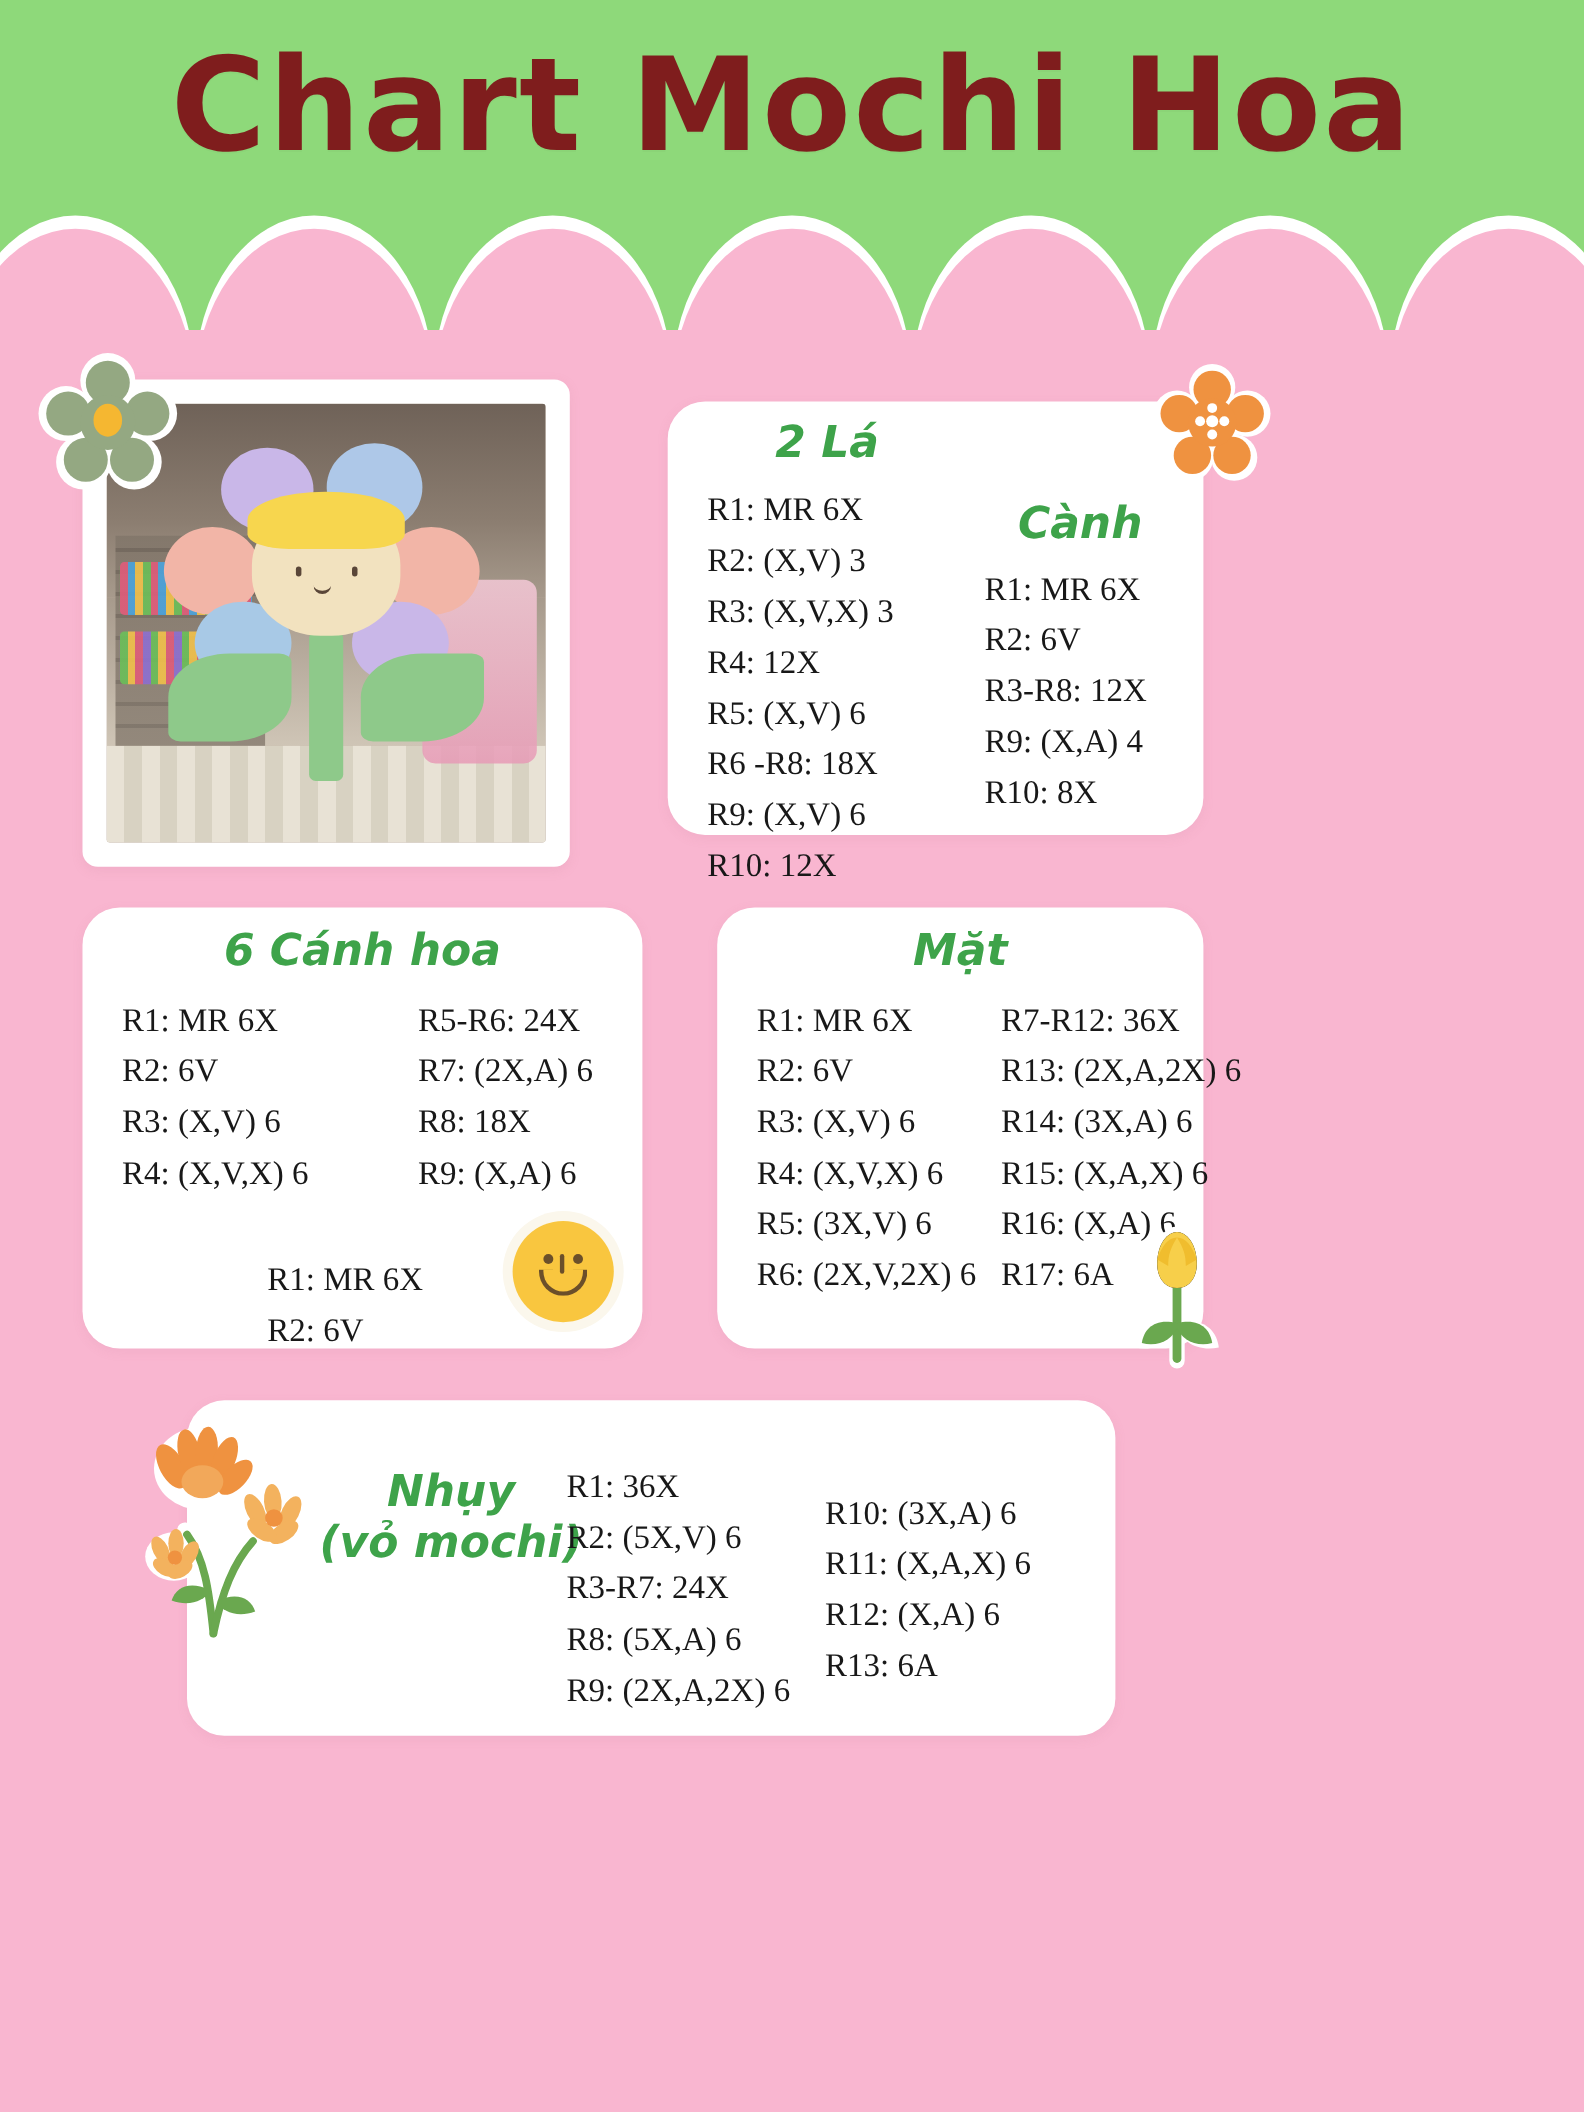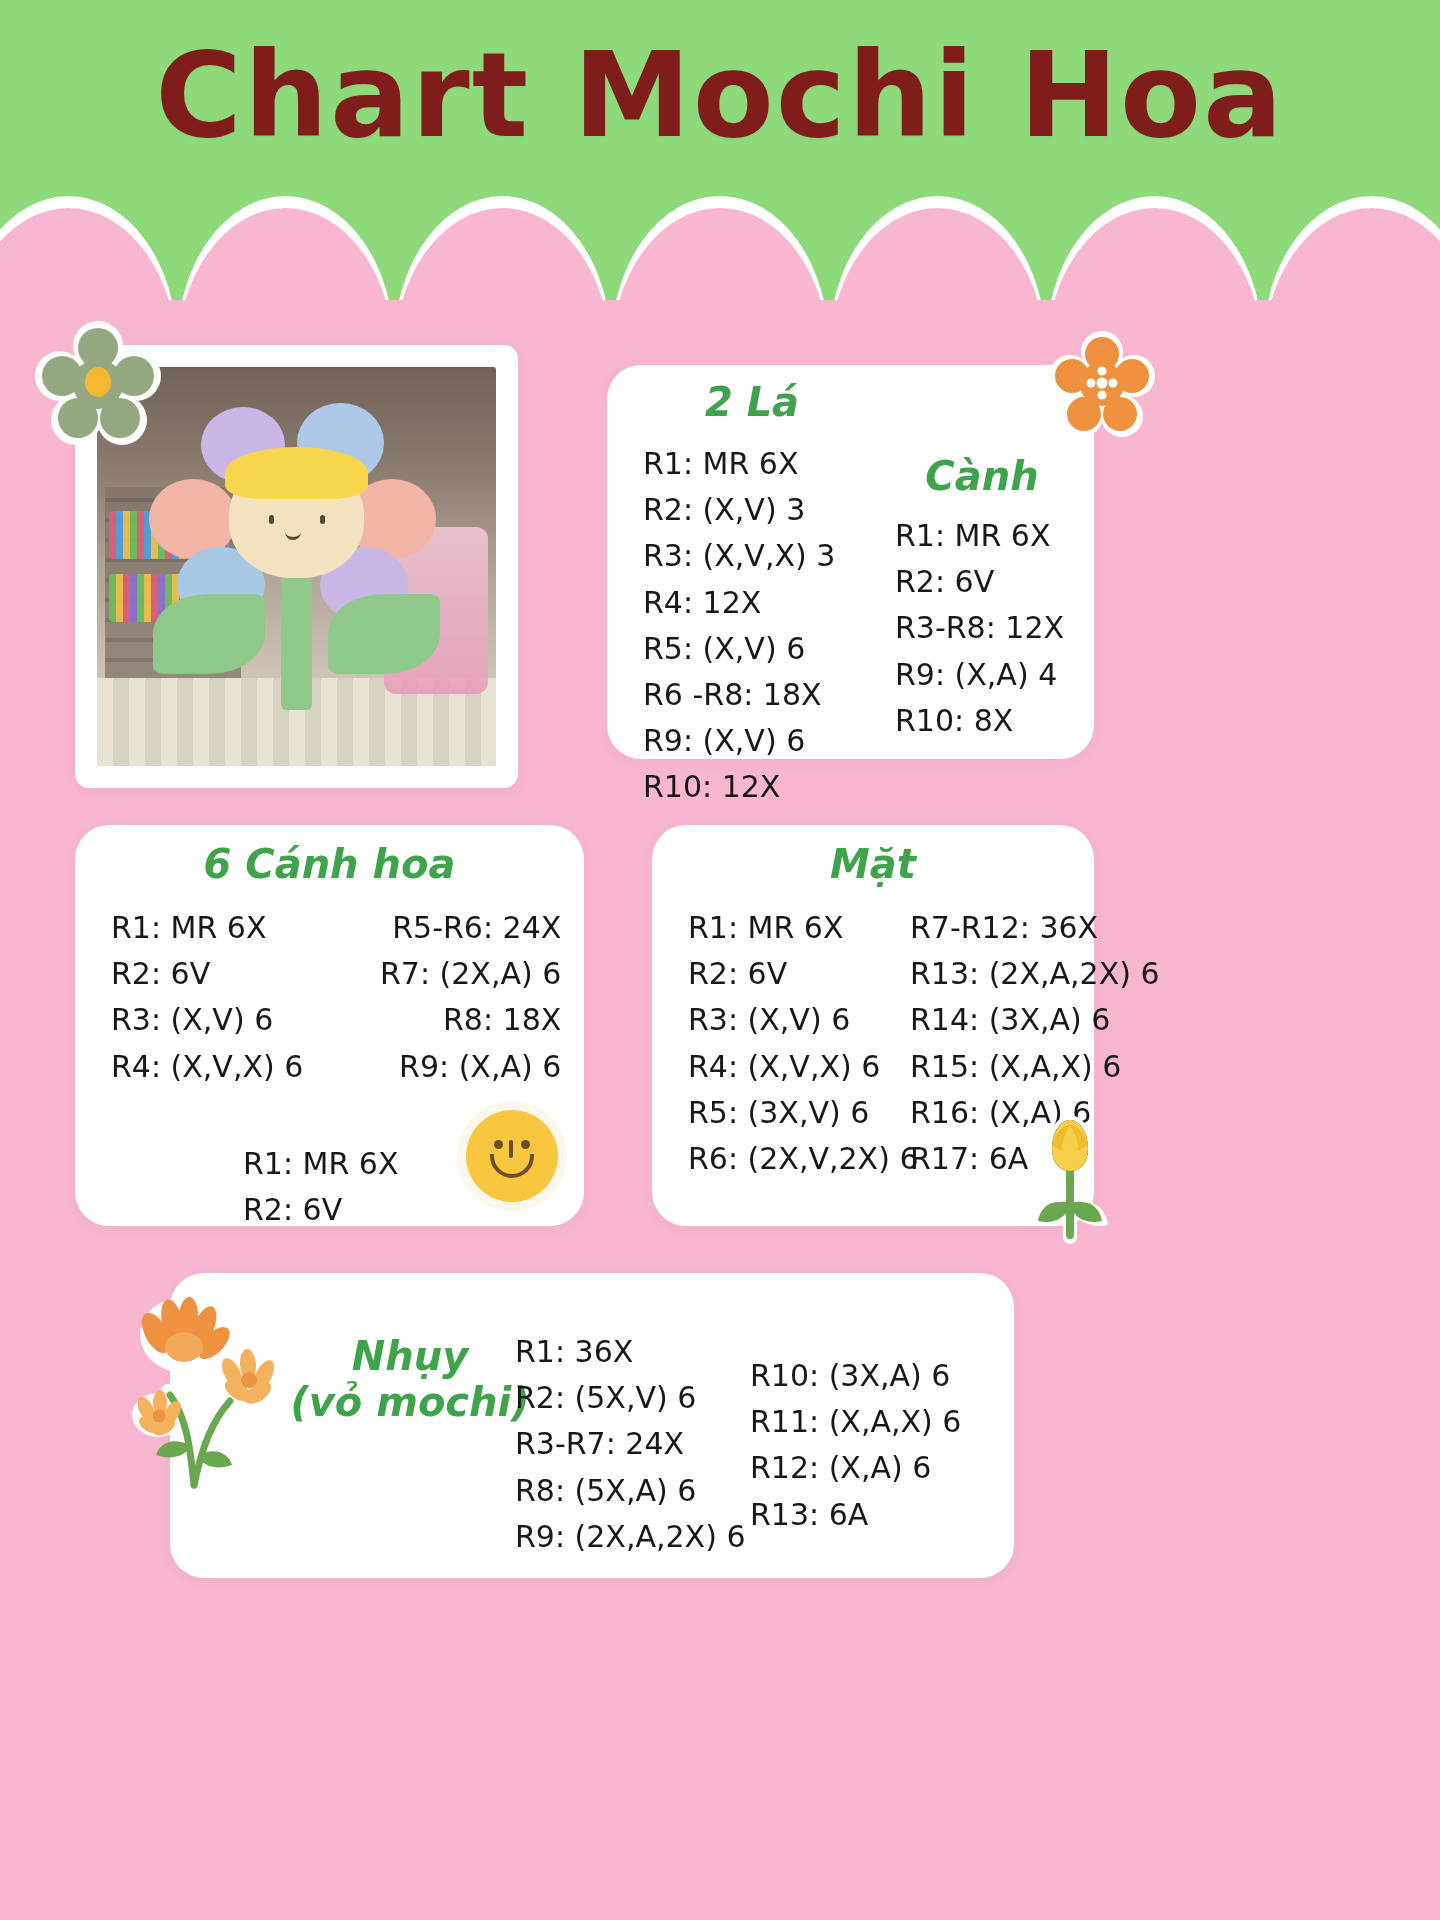--- a/index.html
+++ b/index.html
@@ -122,34 +122,34 @@
 
   .card-title {
     color: #3ea34a;
     font-size: 40px;
     font-weight: bold;
     font-style: italic;
     text-align: center;
     white-space: pre-line;
   }
   .rows { font-size: 30px; color: #181818; line-height: 1.54; }
-  .rows div { white-space: nowrap; }
+  .rows div { white-space: nowrap; font-family: Liberation Serif, serif; }
 
   
   #card-la { left: 607px; top: 365px; width: 487px; height: 394px; }
   #la-title { position:absolute; left: 0; top: 14px; width: 290px; }
   #la-rows  { position:absolute; left: 36px; top: 76px; }
   #canh-title { position:absolute; left: 275px; top: 88px; width: 200px; }
   #canh-rows  { position:absolute; left: 288px; top: 148px; }
 
   
   #card-canhhoa { left: 75px; top: 825px; width: 509px; height: 401px; }
   #ch-title { position:absolute; left:0; top:16px; width:509px; }
   #ch-col1 { position:absolute; left: 36px; top: 80px; }
-  #ch-col2 { position:absolute; left: 305px; top: 80px; text-align: right; }
+  #ch-col2 { position:absolute; left: 305px; top: 80px; }
   #toc-title { position:absolute; left: 100px; top: 258px; width: 290px; }
   #toc-rows  { position:absolute; left: 168px; top: 316px; }
   #smiley {
     position:absolute; right: 26px; bottom: 24px;
     width: 92px; height: 92px; border-radius: 50%;
     background: #f9c63f;
     box-shadow: 0 0 0 9px #fbf7ec;
   }
   #smiley .e { position:absolute; width:9px; height:9px; border-radius:50%; background:#6b4f2a; top:30px; }
   #smiley .e.l { left:28px; } #smiley .e.r { left:55px; }

